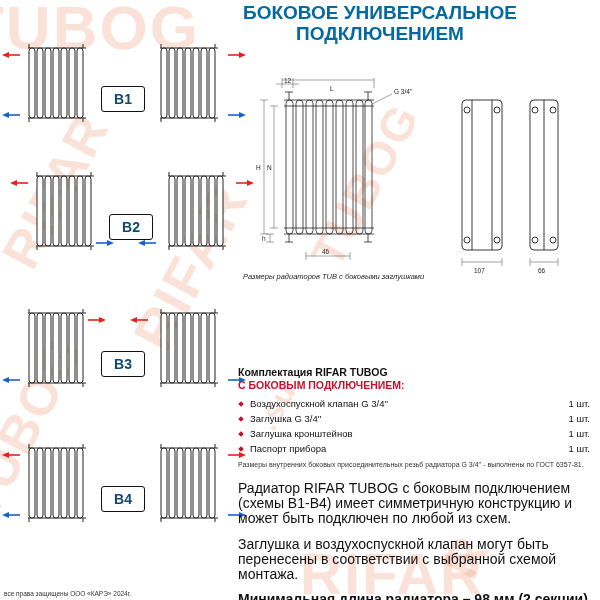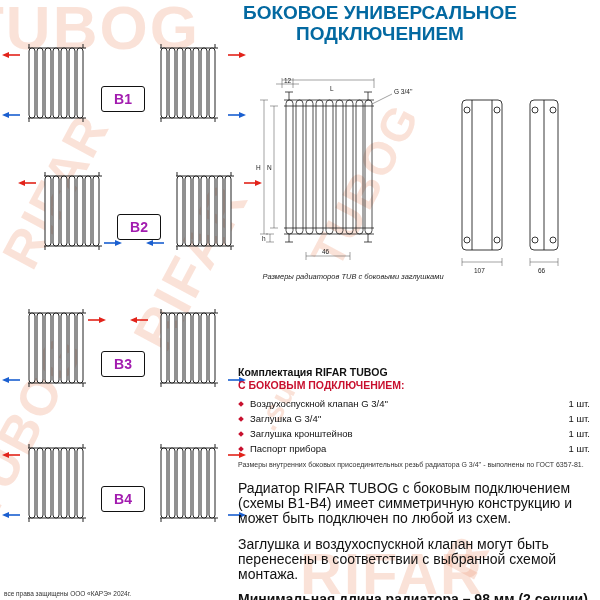--- a/index.html
+++ b/index.html
@@ -45,27 +45,27 @@
   
   .scheme-block{position:absolute;}
   .label-box{
     position:absolute;
     width:42px;height:24px;
     border:1.4px solid #111;
     border-radius:3px;
     background:#fff;
     font-size:14px;font-weight:bold;
     display:flex;align-items:center;justify-content:center;
-    color:#a21caf;
+    color:#0c4a6e;
   }
   
   .tech-drawing{position:absolute;left:246px;top:78px;width:200px;height:190px;}
   .tech-caption{
     position:absolute;left:243px;top:272px;width:220px;
-    font-size:7.5px;color:#222;text-align:center;font-style:italic;
+    font-size:7.5px;color:#222;text-align:left;font-style:italic;
   }
   .side-view{position:absolute;left:452px;top:90px;width:130px;height:180px;}
   
   .panel{position:absolute;left:238px;top:366px;width:352px;z-index:2;}
   .panel h3{margin:0;font-size:10.5px;font-weight:bold;color:#111;}
   .panel h3.red{color:#c8102e;margin-top:1px;}
   .kit-list{margin:7px 0 0 0;padding:0;list-style:none;}
   .kit-list li{
     position:relative;font-size:9.5px;color:#111;
     padding-left:12px;margin-bottom:4px;
@@ -161,21 +161,21 @@
   <svg width="20" height="10" style="position:absolute;left:226px;top:10px;">
     <line x1="2" y1="5" x2="16" y2="5" stroke="#e2231a" stroke-width="1.6"></line>
     <polygon points="20,5 13,2 13,8" fill="#e2231a"></polygon>
   </svg>
   <svg width="20" height="10" style="position:absolute;left:226px;top:70px;">
     <line x1="2" y1="5" x2="16" y2="5" stroke="#1a5fd0" stroke-width="1.6"></line>
     <polygon points="20,5 13,2 13,8" fill="#1a5fd0"></polygon>
   </svg>
 </div>
 
-<div class="scheme-block" style="left:16px;top:168px;width:240px;height:90px;">
+<div class="scheme-block" style="left:8px;top:168px;width:240px;height:90px;">
   <svg width="74" height="86" viewBox="0 0 74 86" style="position:absolute;left:20px;top:0;">
     <g stroke="#222" stroke-width="1" fill="#fff">
       <line x1="8" y1="8" x2="66" y2="8"></line>
       <line x1="8" y1="78" x2="66" y2="78"></line>
       <rect x="9" y="8" width="6" height="70" rx="3"></rect>
       <rect x="17" y="8" width="6" height="70" rx="3"></rect>
       <rect x="25" y="8" width="6" height="70" rx="3"></rect>
       <rect x="33" y="8" width="6" height="70" rx="3"></rect>
       <rect x="41" y="8" width="6" height="70" rx="3"></rect>
       <rect x="49" y="8" width="6" height="70" rx="3"></rect>

